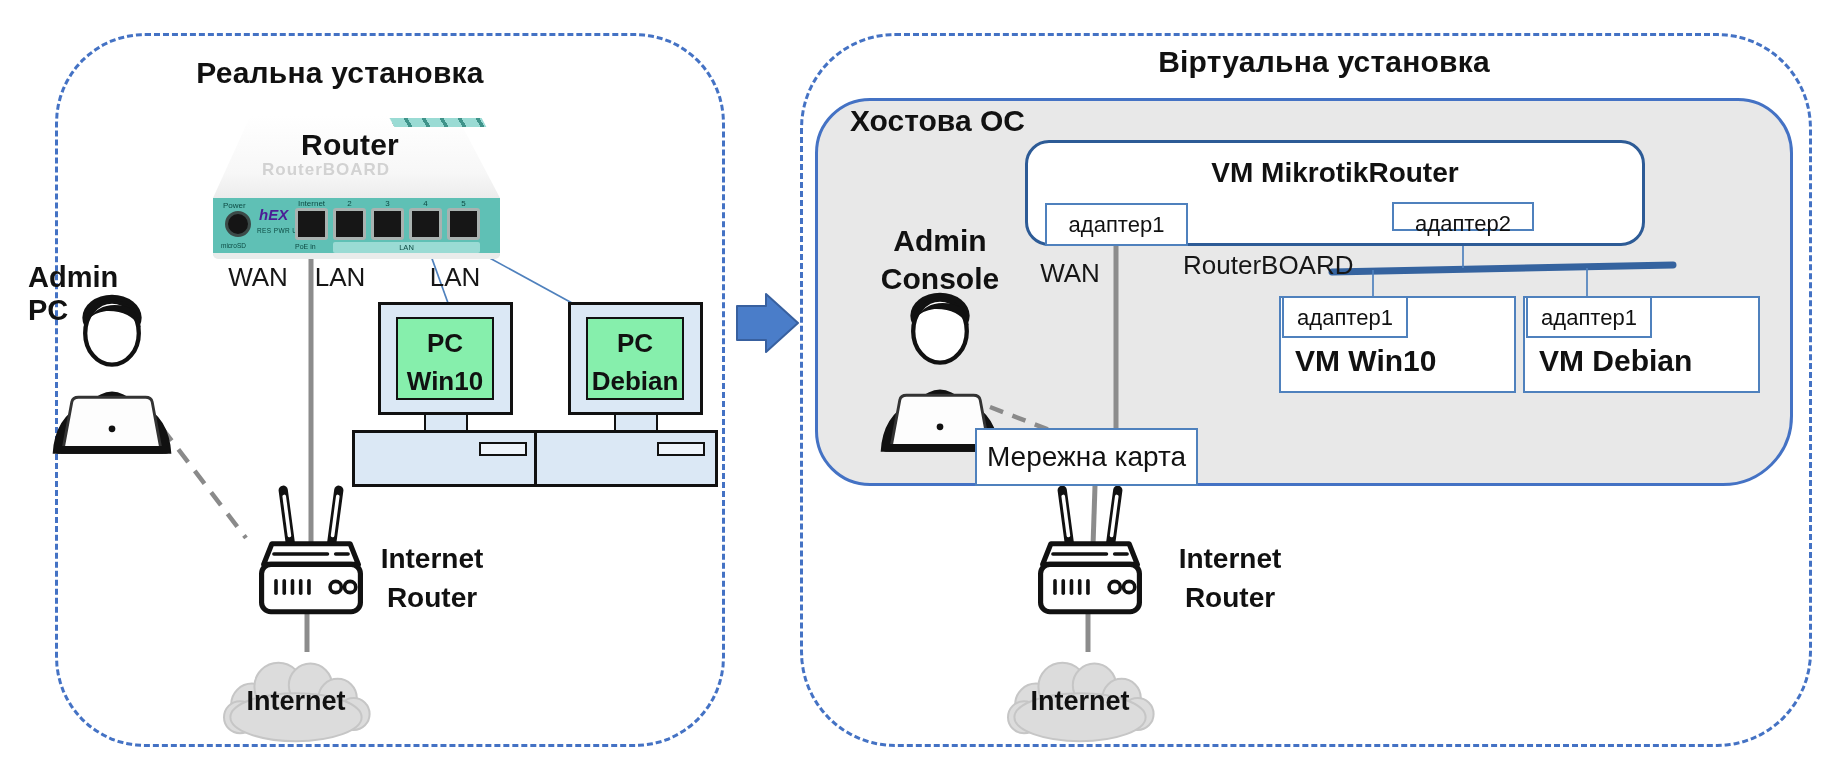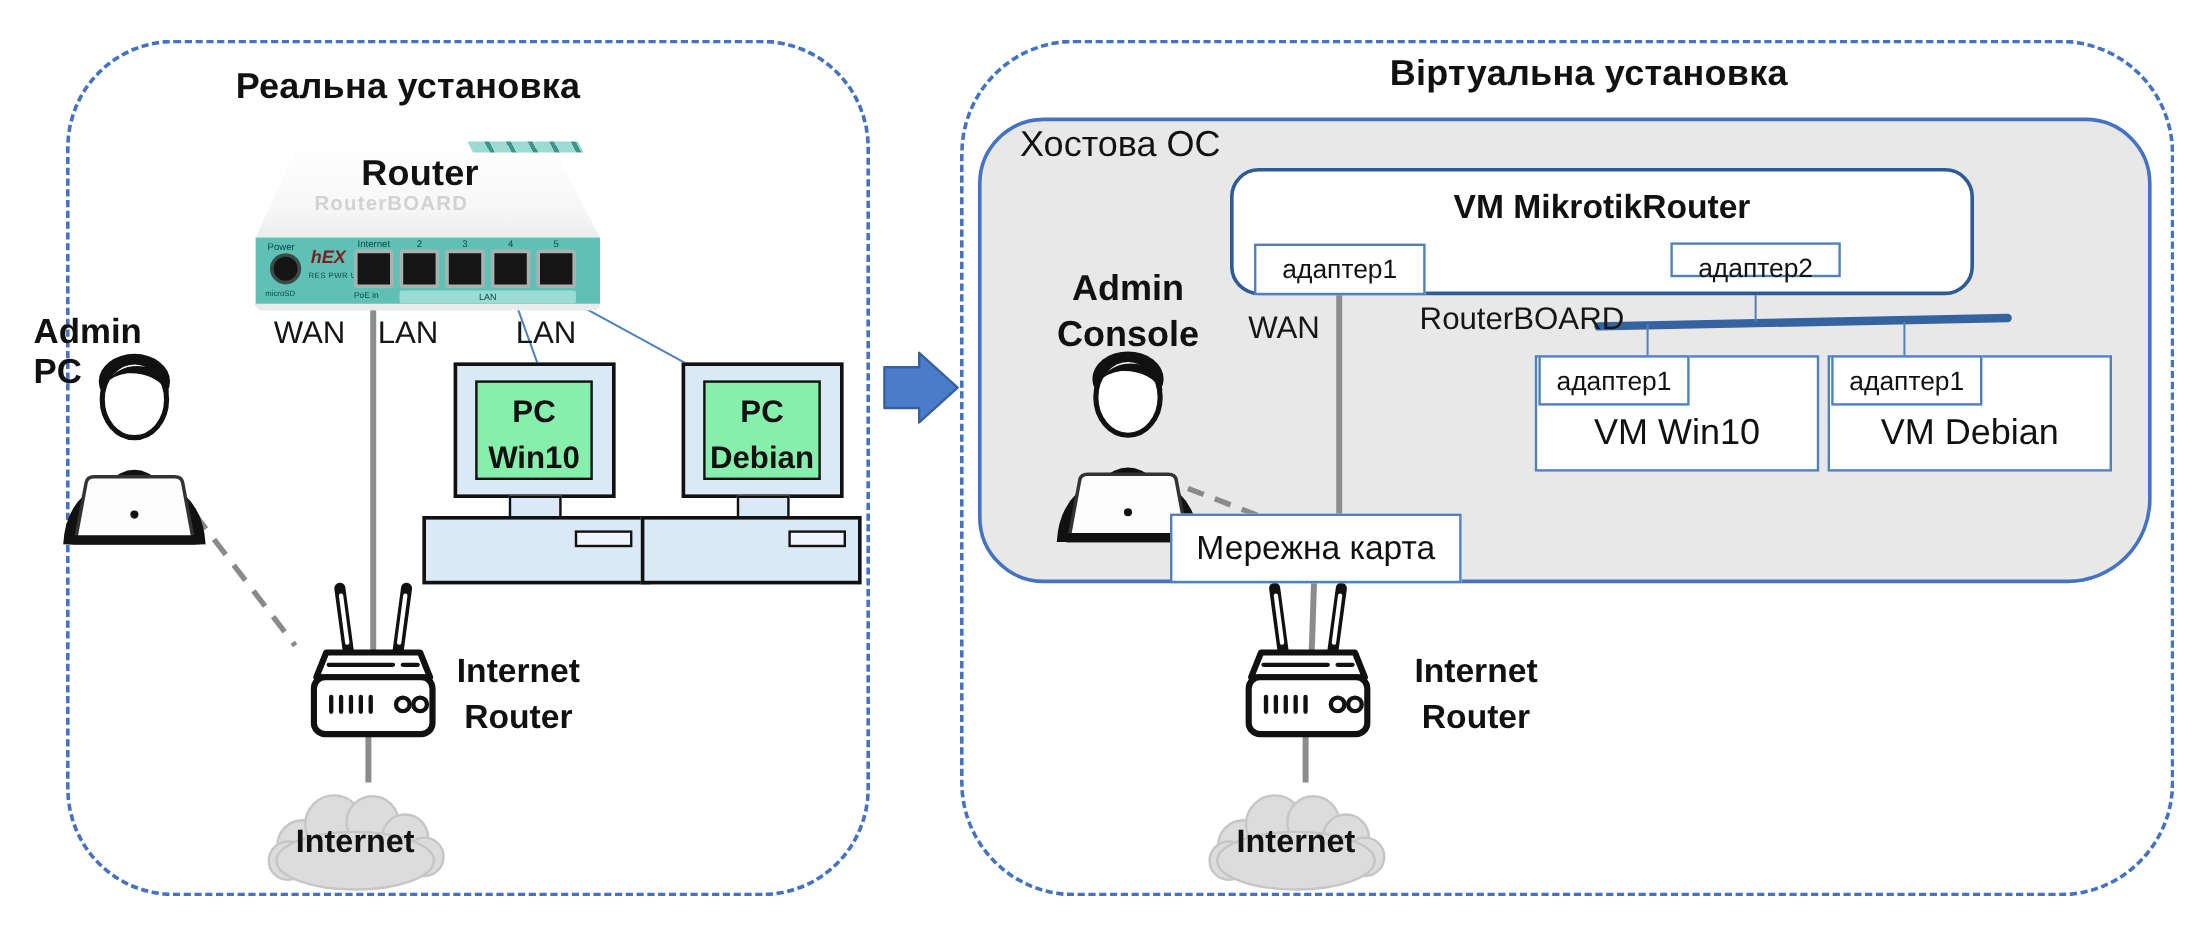--- a/index.html
+++ b/index.html
@@ -5,21 +5,21 @@
   html,body{margin:0;padding:0;background:#fff;}
   #stage{position:relative;width:1840px;height:774px;background:#fff;
          font-family:"Liberation Sans",sans-serif;color:#111;overflow:hidden;}
   .abs{position:absolute;}
   .panel{border:3px dashed #4472c4;border-radius:90px;background:transparent;}
   .title{font-weight:bold;font-size:30px;text-align:center;letter-spacing:.2px;}
   .svglayer{left:0;top:0;z-index:3;pointer-events:none;}
   .z2{z-index:2;} .z4{z-index:4;}
   .whitebox{background:#fff;border:2px solid #4f81bd;box-sizing:border-box;text-align:center;}
   .adapter{font-size:22px;line-height:39px;}
-  .vmtitle{font-weight:normal;font-size:30px;text-align:center;}
+  .vmtitle{font-weight:bold;font-size:30px;margin-left:16px;}
   .lanwan{font-size:26px;text-align:center;color:#161616;}
   .boldlabel{font-weight:bold;font-size:29px;text-align:left;}
   .pcbox{background:#dbe8f5;border:3px solid #111;box-sizing:border-box;}
   .pcinner{background:#86efac;border:2px solid #111;box-sizing:border-box;text-align:center;
            font-weight:bold;font-size:26px;line-height:1.45;padding-top:6px;}
   .graybox{background:#e8e8e8;border:3px solid #4472c4;box-sizing:border-box;
            border-radius:55px 55px 70px 55px;}
   .routertop{background:linear-gradient(180deg,#ffffff 0%,#f7f7f7 70%,#ececec 100%);
              clip-path:polygon(13% 0,85% 0,100% 100%,0 100%);}
   .routerfront{background:#5fc0b5;border-radius:0 0 5px 5px;border-bottom:6px solid #e9eceb;
@@ -112,21 +112,21 @@
   <div class="abs title z4" style="left:140px;top:56px;width:400px;">Реальна установка</div>
 
   <div class="abs routertop z4" style="left:213px;top:116px;width:287px;height:82px;"></div>
   <div class="abs z4" style="left:392px;top:118px;width:92px;height:9px;background:repeating-linear-gradient(90deg,#9adbd4 0 14px,#3f938a 14px 18px);transform:skewX(28deg);"></div>
   <div class="abs ghostbrand z4" style="left:262px;top:160px;width:176px;">RouterBOARD</div>
   <div class="abs title z4" style="left:265px;top:128px;width:170px;">Router</div>
 
   <div class="abs routerfront z4" style="left:213px;top:198px;width:287px;height:61px;">
     <div class="abs tinyteal" style="left:10px;top:3px;">Power</div>
     <div class="abs" style="left:12px;top:13px;width:26px;height:26px;border-radius:50%;background:#151515;border:3px solid #3c4a48;box-sizing:border-box;"></div>
-    <div class="abs" style="left:46px;top:8px;font-weight:bold;font-style:italic;font-size:15px;color:#7f1d1d;">hEX</div>
+    <div class="abs" style="left:46px;top:8px;font-weight:bold;font-style:italic;font-size:15px;color:#4c1d95;">hEX</div>
     <div class="abs tinyteal" style="left:44px;top:29px;font-size:6.5px;letter-spacing:.4px;">RES PWR USR</div>
     <div class="abs tinyteal" style="left:8px;top:44px;font-size:6.5px;">microSD</div>
 
     <div class="abs portlabel" style="left:82px;top:1px;width:33px;">Internet</div>
     <div class="abs portlabel" style="left:120px;top:1px;width:33px;">2</div>
     <div class="abs portlabel" style="left:158px;top:1px;width:33px;">3</div>
     <div class="abs portlabel" style="left:196px;top:1px;width:33px;">4</div>
     <div class="abs portlabel" style="left:234px;top:1px;width:33px;">5</div>
 
     <div class="abs port" style="left:82px;top:10px;width:33px;height:32px;"></div>
@@ -164,21 +164,21 @@
     <div class="abs" style="left:120px;top:9px;width:44px;height:10px;border:2px solid #111;background:#eef4fb;"></div>
   </div>
 
   <div class="abs irlabel z4" style="left:372px;top:540px;width:120px;">
     <div>Internet</div>
     <div>Router</div>
   </div>
   <div class="abs cloudtext z4" style="left:236px;top:686px;width:120px;">Internet</div>
 
   <div class="abs title z4" style="left:1074px;top:45px;width:500px;">Віртуальна установка</div>
-  <div class="abs z4" style="left:850px;top:104px;font-weight:normal;font-size:30px;">Хостова ОС</div>
+  <div class="abs z4" style="left:850px;top:104px;font-weight:bold;font-size:30px;">Хостова ОС</div>
 
   <div class="abs whitebox z4" style="left:1025px;top:140px;width:620px;height:106px;border:3px solid #2d5b96;border-radius:24px;">
     <div style="padding-top:14px;font-weight:bold;font-size:28px;">VM MikrotikRouter</div>
   </div>
   <div class="abs whitebox adapter z4" style="left:1045px;top:203px;width:143px;height:43px;">адаптер1</div>
   <div class="abs whitebox adapter z4" style="left:1392px;top:202px;width:142px;height:29px;">адаптер2</div>
 
   <div class="abs lanwan z4" style="left:1035px;top:258px;width:70px;">WAN</div>
   <div class="abs lanwan z4" style="left:1183px;top:250px;width:135px;text-align:left;">RouterBOARD</div>
 
@@ -188,21 +188,21 @@
 
   <div class="abs whitebox z4" style="left:1523px;top:296px;width:237px;height:97px;"></div>
   <div class="abs whitebox adapter z4" style="left:1526px;top:296px;width:126px;height:42px;">адаптер1</div>
   <div class="abs vmtitle z4" style="left:1523px;top:344px;width:237px;">VM Debian</div>
 
   <div class="abs z4" style="left:865px;top:222px;width:150px;text-align:center;font-weight:bold;font-size:30px;line-height:38px;">
     <div>Admin</div>
     <div>Console</div>
   </div>
 
-  <div class="abs whitebox z4" style="left:975px;top:428px;width:243px;height:58px;font-size:28px;line-height:54px;">Мережна карта</div>
+  <div class="abs whitebox z4" style="left:975px;top:428px;width:223px;height:58px;font-size:28px;line-height:54px;">Мережна карта</div>
 
   <div class="abs irlabel z4" style="left:1165px;top:540px;width:130px;">
     <div>Internet</div>
     <div>Router</div>
   </div>
   <div class="abs cloudtext z4" style="left:1020px;top:686px;width:120px;">Internet</div>
 
 </div>
 
 </body></html>

